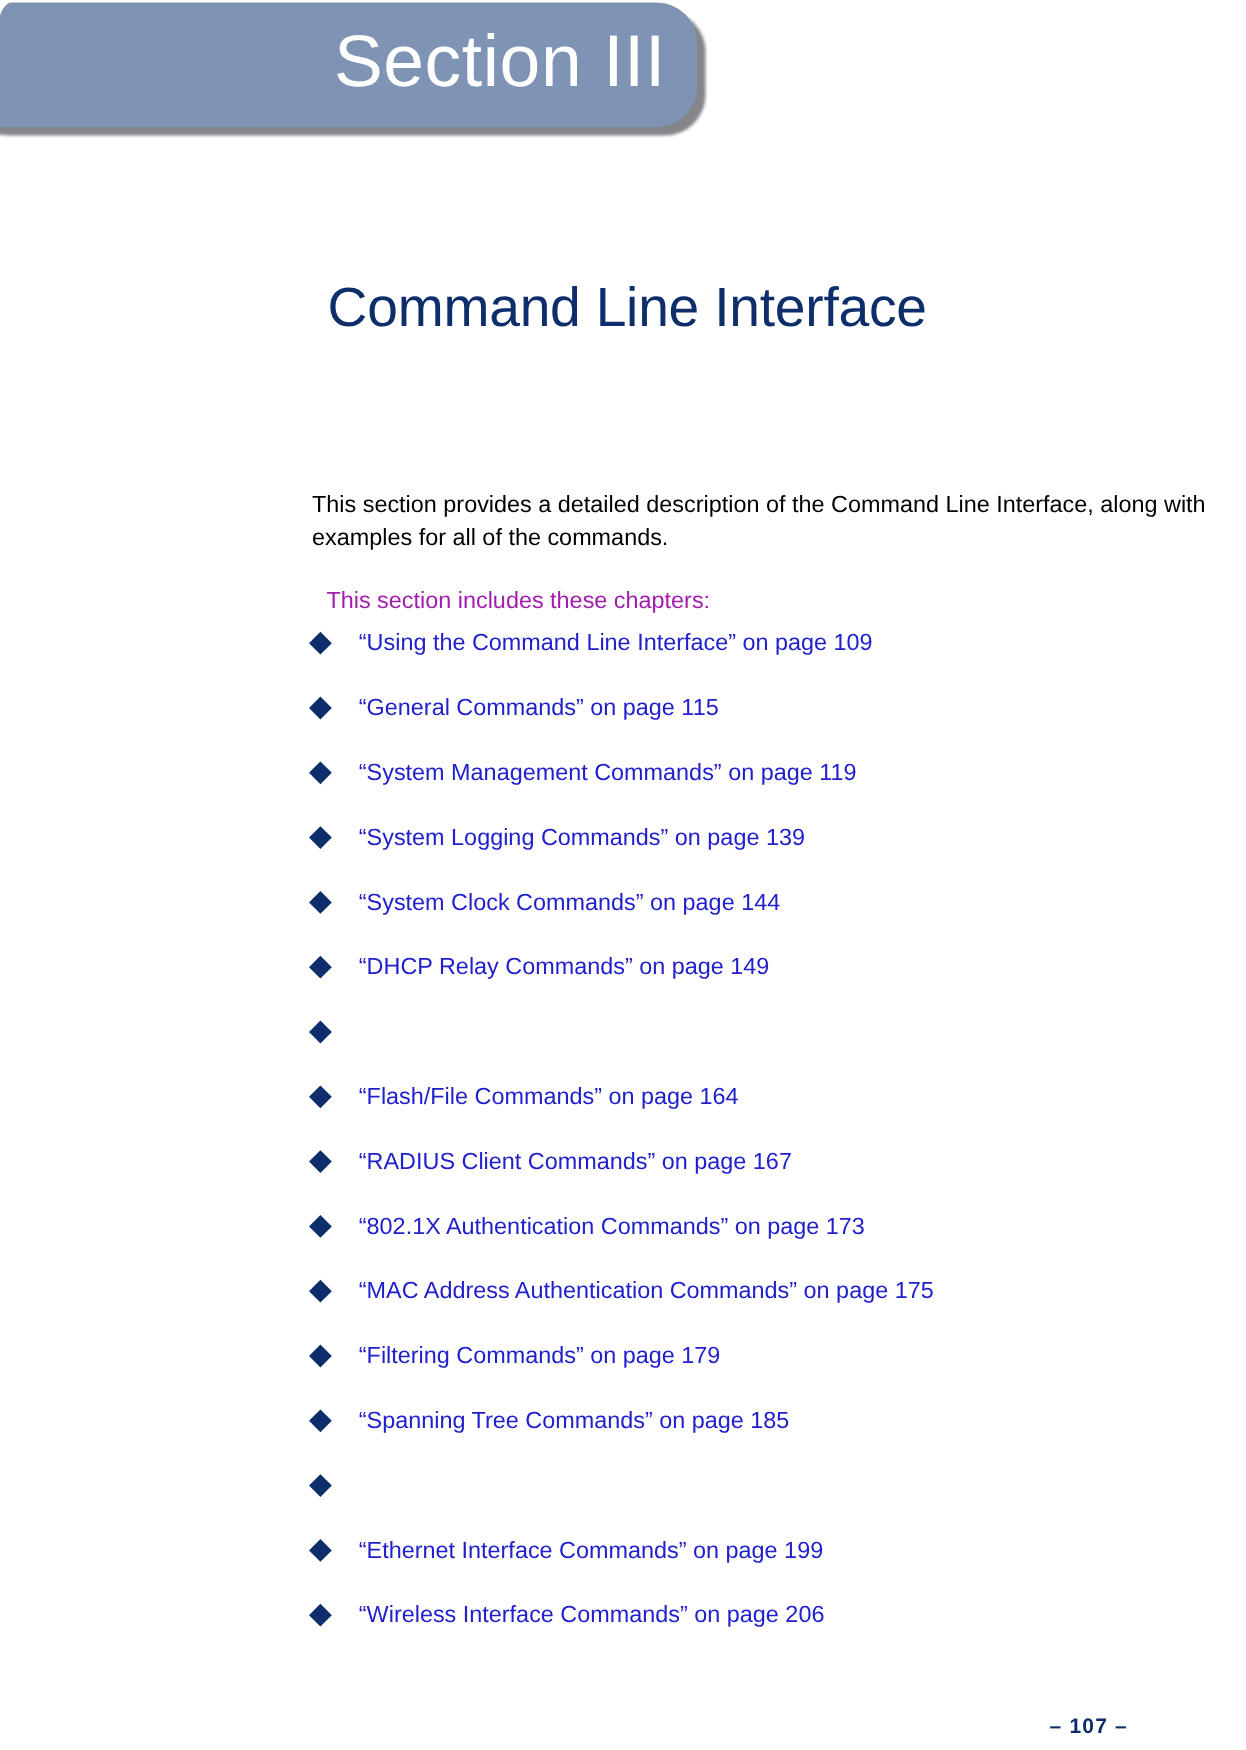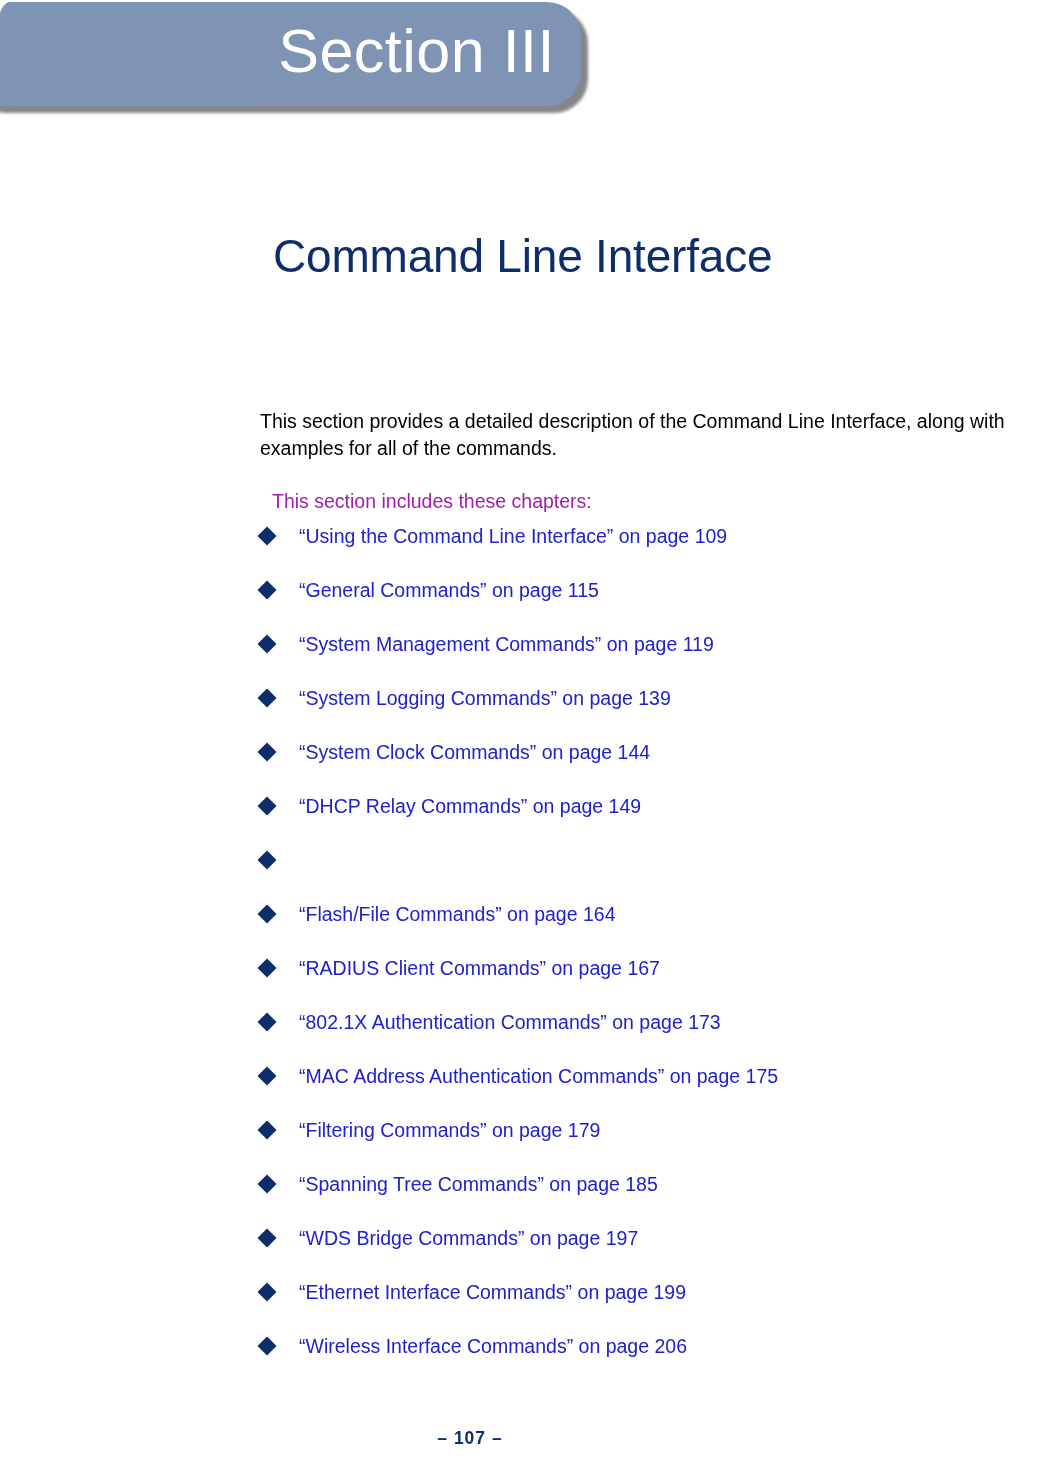--- a/index.html
+++ b/index.html
@@ -141,21 +141,21 @@
     text-decoration: none;
     white-space: nowrap;
   }
 
   
   .footer {
     position: absolute;
     left: 0;
     top: 1428px;
     width: 940px;
-    text-align: center;
+    text-align: right;
     color: #0d2d6b;
     font-size: 17.5px;
     font-weight: 700;
     letter-spacing: 1px;
   }
 </style>
 </head>
 <body>
 
 <div class="page">
@@ -222,21 +222,20 @@
       <li class="chapter-item">
         <span class="bullet-diamond"></span>
         <a class="chapter-link" href="#">“Filtering Commands” on page 179</a>
       </li>
       <li class="chapter-item">
         <span class="bullet-diamond"></span>
         <a class="chapter-link" href="#">“Spanning Tree Commands” on page 185</a>
       </li>
       <li class="chapter-item">
         <span class="bullet-diamond"></span>
-        <a class="chapter-link" href="#">“WDS Bridge Commands” on page 197</a>
       </li>
       <li class="chapter-item">
         <span class="bullet-diamond"></span>
         <a class="chapter-link" href="#">“Ethernet Interface Commands” on page 199</a>
       </li>
       <li class="chapter-item">
         <span class="bullet-diamond"></span>
         <a class="chapter-link" href="#">“Wireless Interface Commands” on page 206</a>
       </li>
     </ul>

